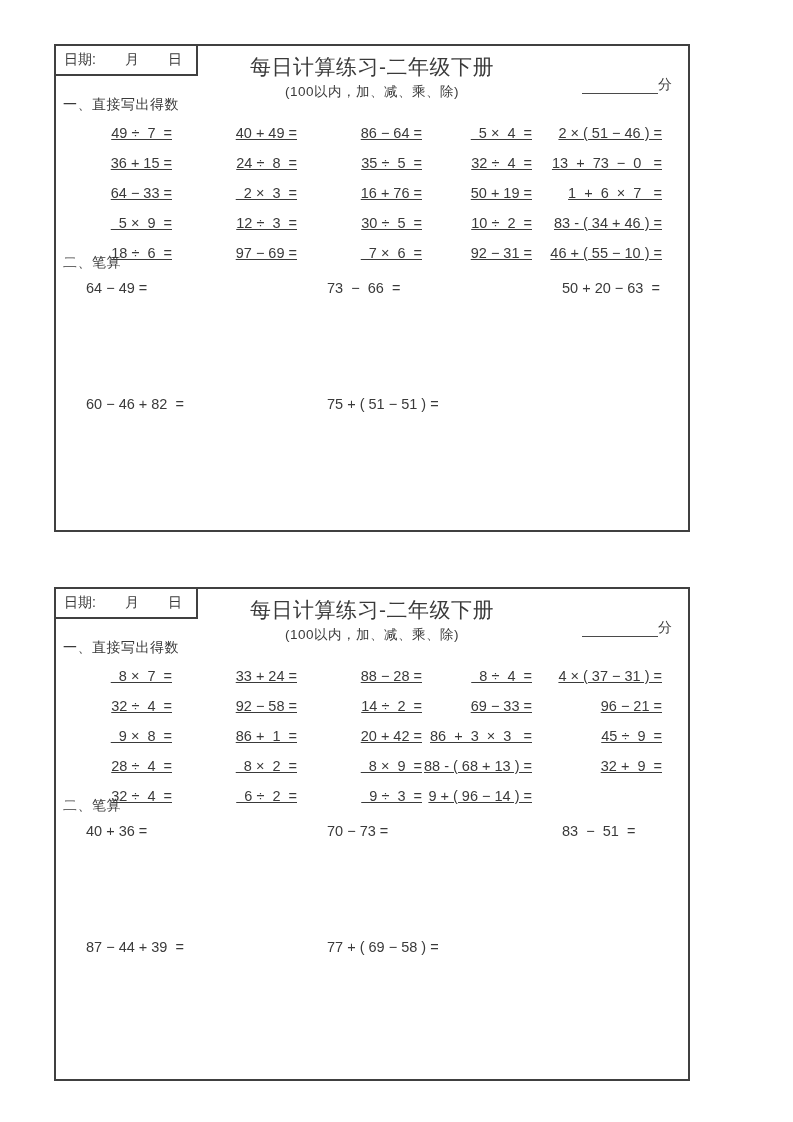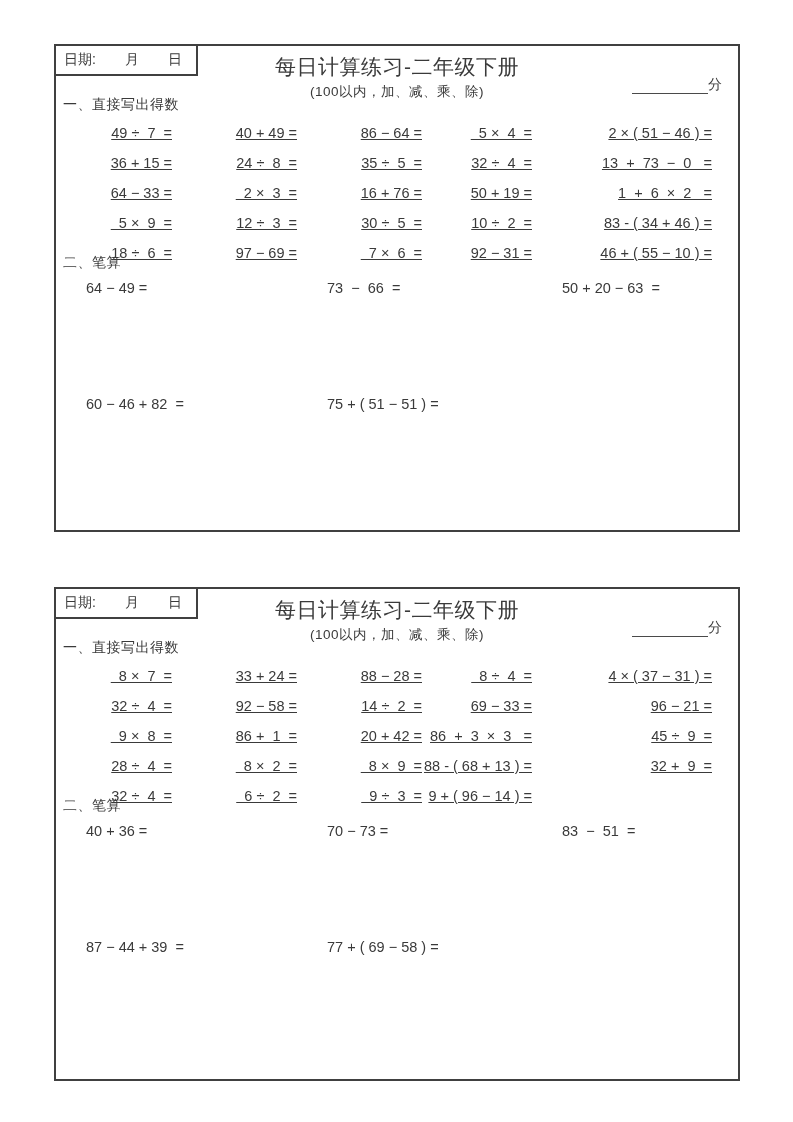--- a/index.html
+++ b/index.html
@@ -2,21 +2,21 @@
 <html><head>
 <meta charset="utf-8">
 <style>
   html,body{margin:0;padding:0;}
   body{
     width:793px;height:1122px;background:#ffffff;position:relative;
     font-family:"Liberation Sans","DejaVu Sans",sans-serif;color:#3a3a3a;
     -webkit-font-smoothing:antialiased;
   }
   .sheet{
-    position:absolute;left:54px;width:686px;box-sizing:border-box;
+    position:absolute;left:54px;width:636px;box-sizing:border-box;
     border:2px solid #404040;background:#ffffff;
   }
   #sheet-1{top:44px;height:488px;}
   #sheet-2{top:587px;height:494px;}
 
   .datebox{
     position:absolute;top:-2px;left:-2px;width:144px;height:32px;
     box-sizing:border-box;border:2px solid #404040;background:#fff;
     display:flex;align-items:center;justify-content:space-between;
     padding:0 14px 0 8px;font-size:14px;white-space:pre;
@@ -82,21 +82,21 @@
     <div class="cell">2 × ( 51 − 46 ) =</div>
     <div class="cell">36 + 15 =</div>
     <div class="cell">24 ÷  8  =</div>
     <div class="cell">35 ÷  5  =</div>
     <div class="cell">32 ÷  4  =</div>
     <div class="cell">13  +  73  −  0   =</div>
     <div class="cell">64 − 33 =</div>
     <div class="cell">  2 ×  3  =</div>
     <div class="cell">16 + 76 =</div>
     <div class="cell">50 + 19 =</div>
-    <div class="cell">1  +  6  ×  2   =</div>
+    <div class="cell">1  +  6  ×  7   =</div>
     <div class="cell">  5 ×  9  =</div>
     <div class="cell">12 ÷  3  =</div>
     <div class="cell">30 ÷  5  =</div>
     <div class="cell">10 ÷  2  =</div>
     <div class="cell">83 - ( 34 + 46 ) =</div>
     <div class="cell">18 ÷  6  =</div>
     <div class="cell">97 − 69 =</div>
     <div class="cell">  7 ×  6  =</div>
     <div class="cell">92 − 31 =</div>
     <div class="cell">46 + ( 55 − 10 ) =</div>

